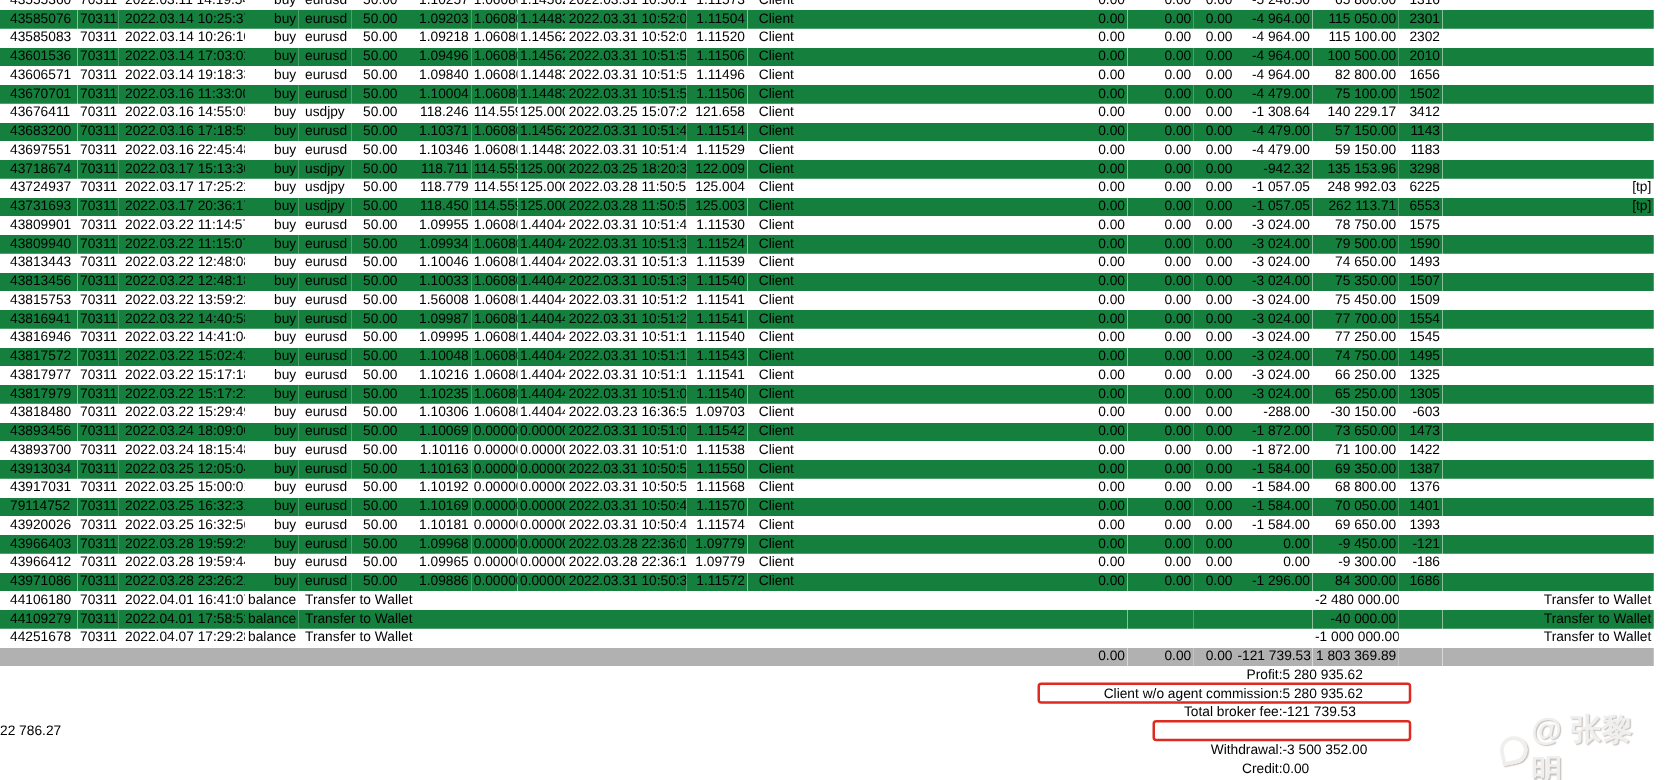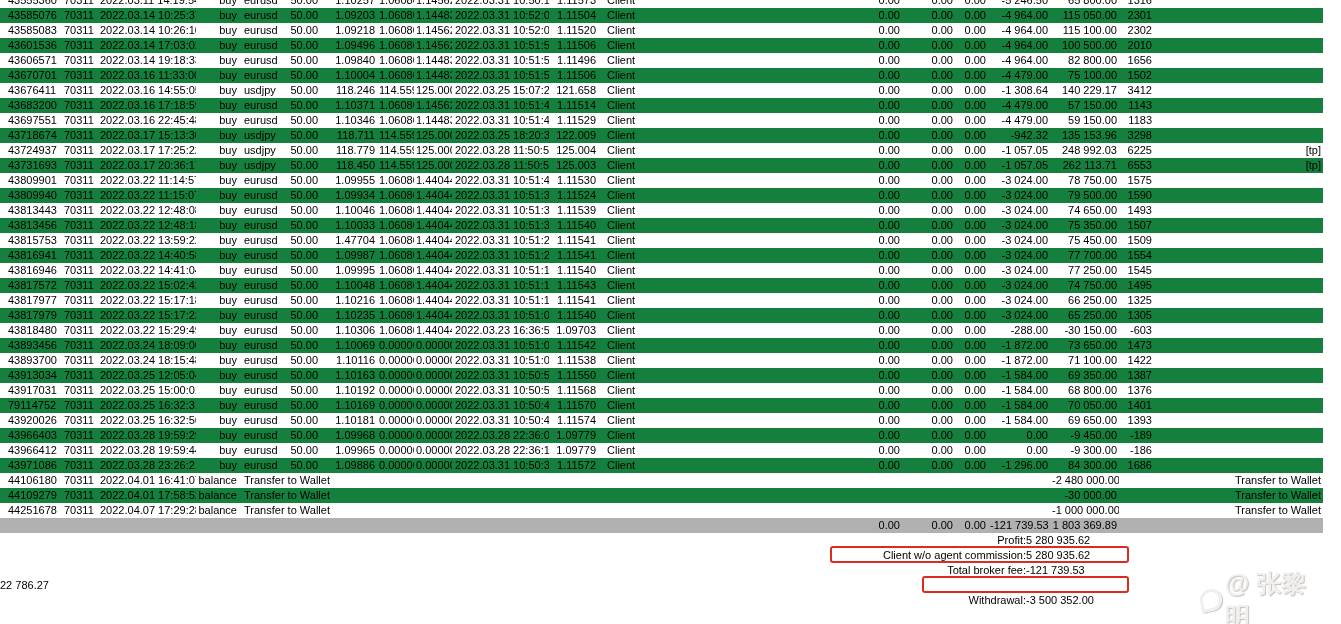--- a/index.html
+++ b/index.html
@@ -397,21 +397,21 @@
             <td class="r">1507</td>
             <td class="r"></td>
           </tr>
           <tr>
             <td class="l pl8">43815753</td>
             <td class="r">70311</td>
             <td class="l pl5">2022.03.22 13:59:22</td>
             <td class="r">buy</td>
             <td class="l pl5">eurusd</td>
             <td class="r">50.00</td>
-            <td class="r">1.47704</td>
+            <td class="r">1.56008</td>
             <td class="r">1.06080</td>
             <td class="r">1.44044</td>
             <td class="l pl1">2022.03.31 10:51:25</td>
             <td class="r">1.11541</td>
             <td class="l pl9">Client</td>
             <td class="r">0.00</td>
             <td class="r">0.00</td>
             <td class="r">0.00</td>
             <td class="r">-3 024.00</td>
             <td class="r">75 450.00</td>
@@ -681,21 +681,21 @@
             <td class="r">0.00000</td>
             <td class="r">0.00000</td>
             <td class="l pl1">2022.03.28 22:36:06</td>
             <td class="r">1.09779</td>
             <td class="l pl9">Client</td>
             <td class="r">0.00</td>
             <td class="r">0.00</td>
             <td class="r">0.00</td>
             <td class="r">0.00</td>
             <td class="r">-9 450.00</td>
-            <td class="r">-189</td>
+            <td class="r">-121</td>
             <td class="r"></td>
           </tr>
           <tr>
             <td class="l pl8">43966412</td>
             <td class="r">70311</td>
             <td class="l pl5">2022.03.28 19:59:44</td>
             <td class="r">buy</td>
             <td class="l pl5">eurusd</td>
             <td class="r">50.00</td>
             <td class="r">1.09965</td>
@@ -750,21 +750,21 @@
           <tr class="alt">
             <td class="l pl8">44109279</td>
             <td class="r">70311</td>
             <td class="l pl5">2022.04.01 17:58:52</td>
             <td class="r">balance</td>
             <td class="l pl5" colspan="8">Transfer to Wallet</td>
             <td class="r"></td>
             <td class="r"></td>
             <td class="r"></td>
             <td class="r"></td>
-            <td class="r">-30 000.00</td>
+            <td class="r">-40 000.00</td>
             <td class="r"></td>
             <td class="r">Transfer to Wallet</td>
           </tr>
           <tr>
             <td class="l pl8">44251678</td>
             <td class="r">70311</td>
             <td class="l pl5">2022.04.07 17:29:28</td>
             <td class="r">balance</td>
             <td class="l pl5" colspan="8">Transfer to Wallet</td>
             <td class="r"></td>
@@ -800,20 +800,24 @@
           <div class="summary-label">Total broker fee:</div>
           <div class="summary-value">-121 739.53</div>
         </div>
         <div class="summary-row">
           <div class="summary-value">22 786.27</div>
         </div>
         <div class="summary-row">
           <div class="summary-label">Withdrawal:</div>
           <div class="summary-value">-3 500 352.00</div>
         </div>
+        <div class="summary-row">
+          <div class="summary-label">Credit:</div>
+          <div class="summary-value">0.00</div>
+        </div>
       </div>
   </div>
 
   <div class="hl-box hl-box-1"></div>
   <div class="hl-box hl-box-2"></div>
 
   <div class="scrollbar-track"></div>
   <div class="scrollbar-thumb"></div>
 
   <div class="watermark">

